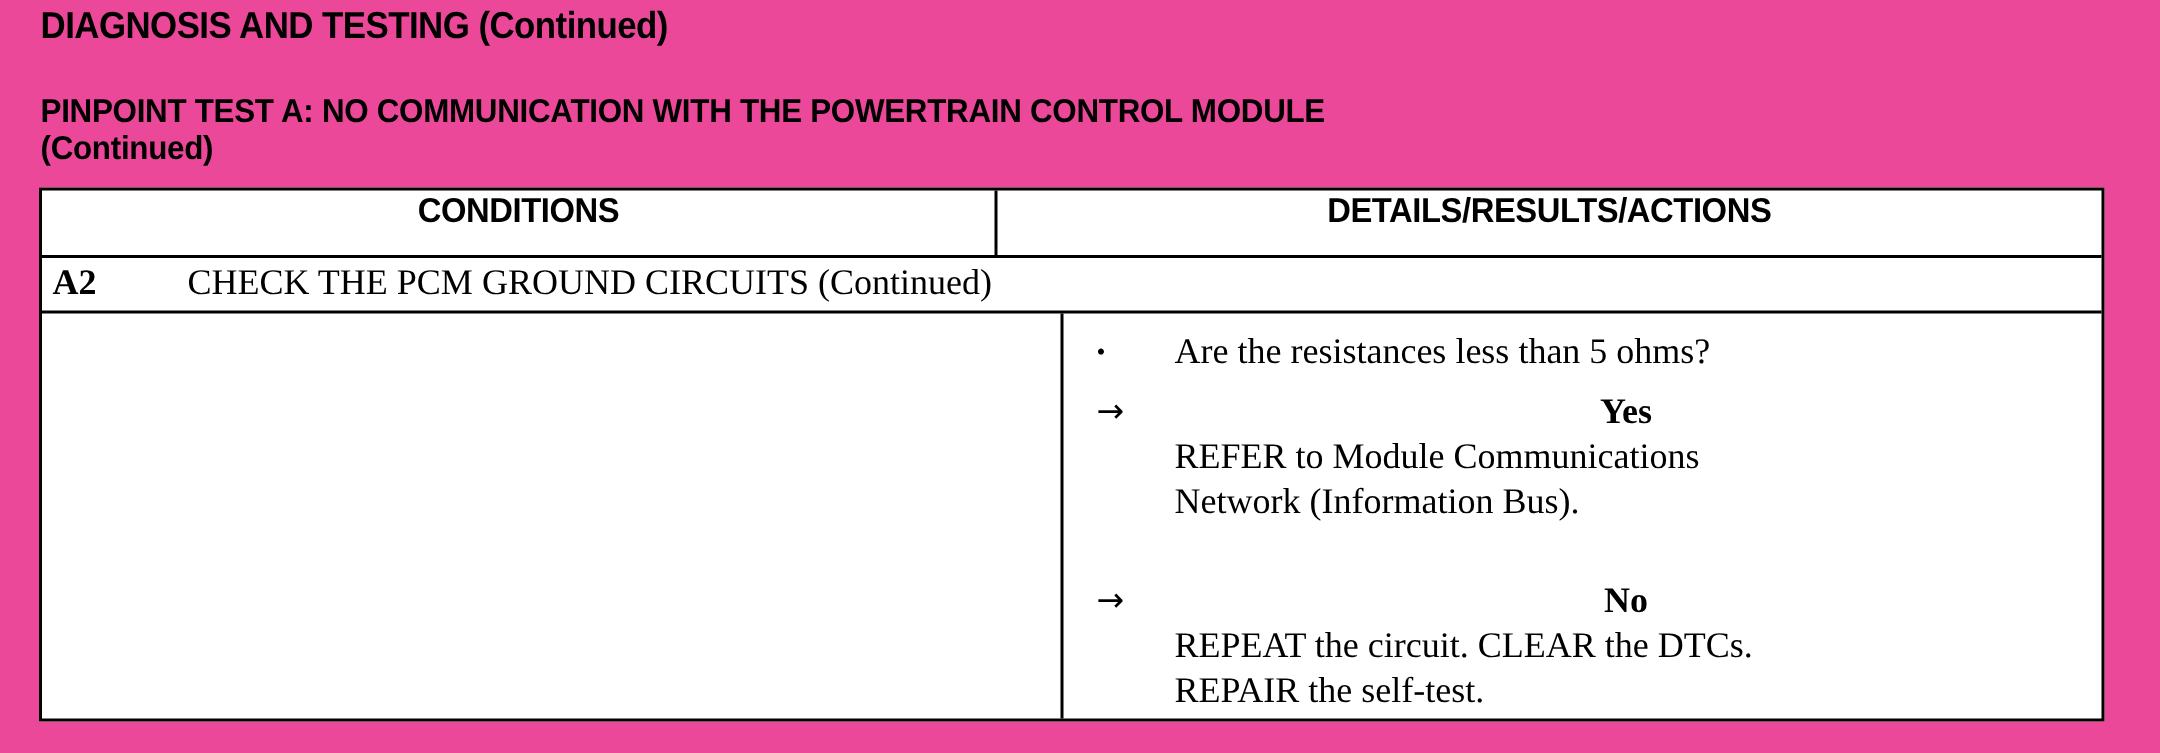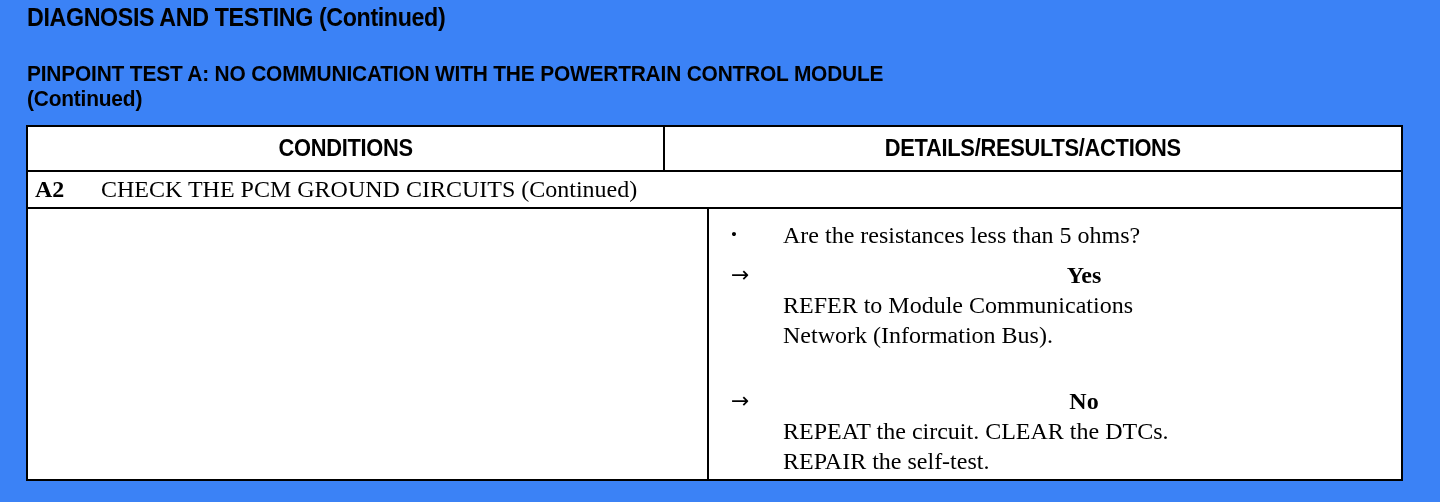--- a/index.html
+++ b/index.html
@@ -12,21 +12,21 @@
     height: 502px;
     overflow: hidden;
     font-family: "Liberation Serif", serif;
     color: #000000;
     -webkit-font-smoothing: none;
   }
   .page {
     position: relative;
     width: 1440px;
     height: 502px;
-    background: #3b82f6;
+    background: #ec4899;
   }
 
   
   .heading-block {
     position: absolute;
     left: 27px;
     top: 0px;
     width: 1390px;
   }
   .doc-heading {
@@ -67,21 +67,20 @@
     background: #fff;
   }
   .row-head {
     display: flex;
     height: 45px;
     border-bottom: 2px solid #000;
     box-sizing: border-box;
   }
   .row-head .cell {
     display: flex;
-    align-items: center;
     justify-content: center;
     box-sizing: border-box;
   }
   .col-left  { width: 679px; }
   .col-right { width: 790px; border-left: 2px solid #000; box-sizing: border-box; }
 
   .head-label {
     font-family: "Liberation Sans", sans-serif;
     font-weight: bold;
     font-size: 23px;
@@ -91,20 +90,21 @@
     white-space: nowrap;
   }
 
   .row-step {
     height: 37px;
     border-bottom: 2px solid #000;
     box-sizing: border-box;
     display: flex;
     align-items: center;
     padding-left: 7px;
+    gap: 24px;
   }
   .step-id {
     font-family: "Liberation Serif", serif;
     font-weight: bold;
     font-size: 24px;
     width: 66px;
     flex: 0 0 66px;
   }
   .step-title {
     font-family: "Liberation Serif", serif;

